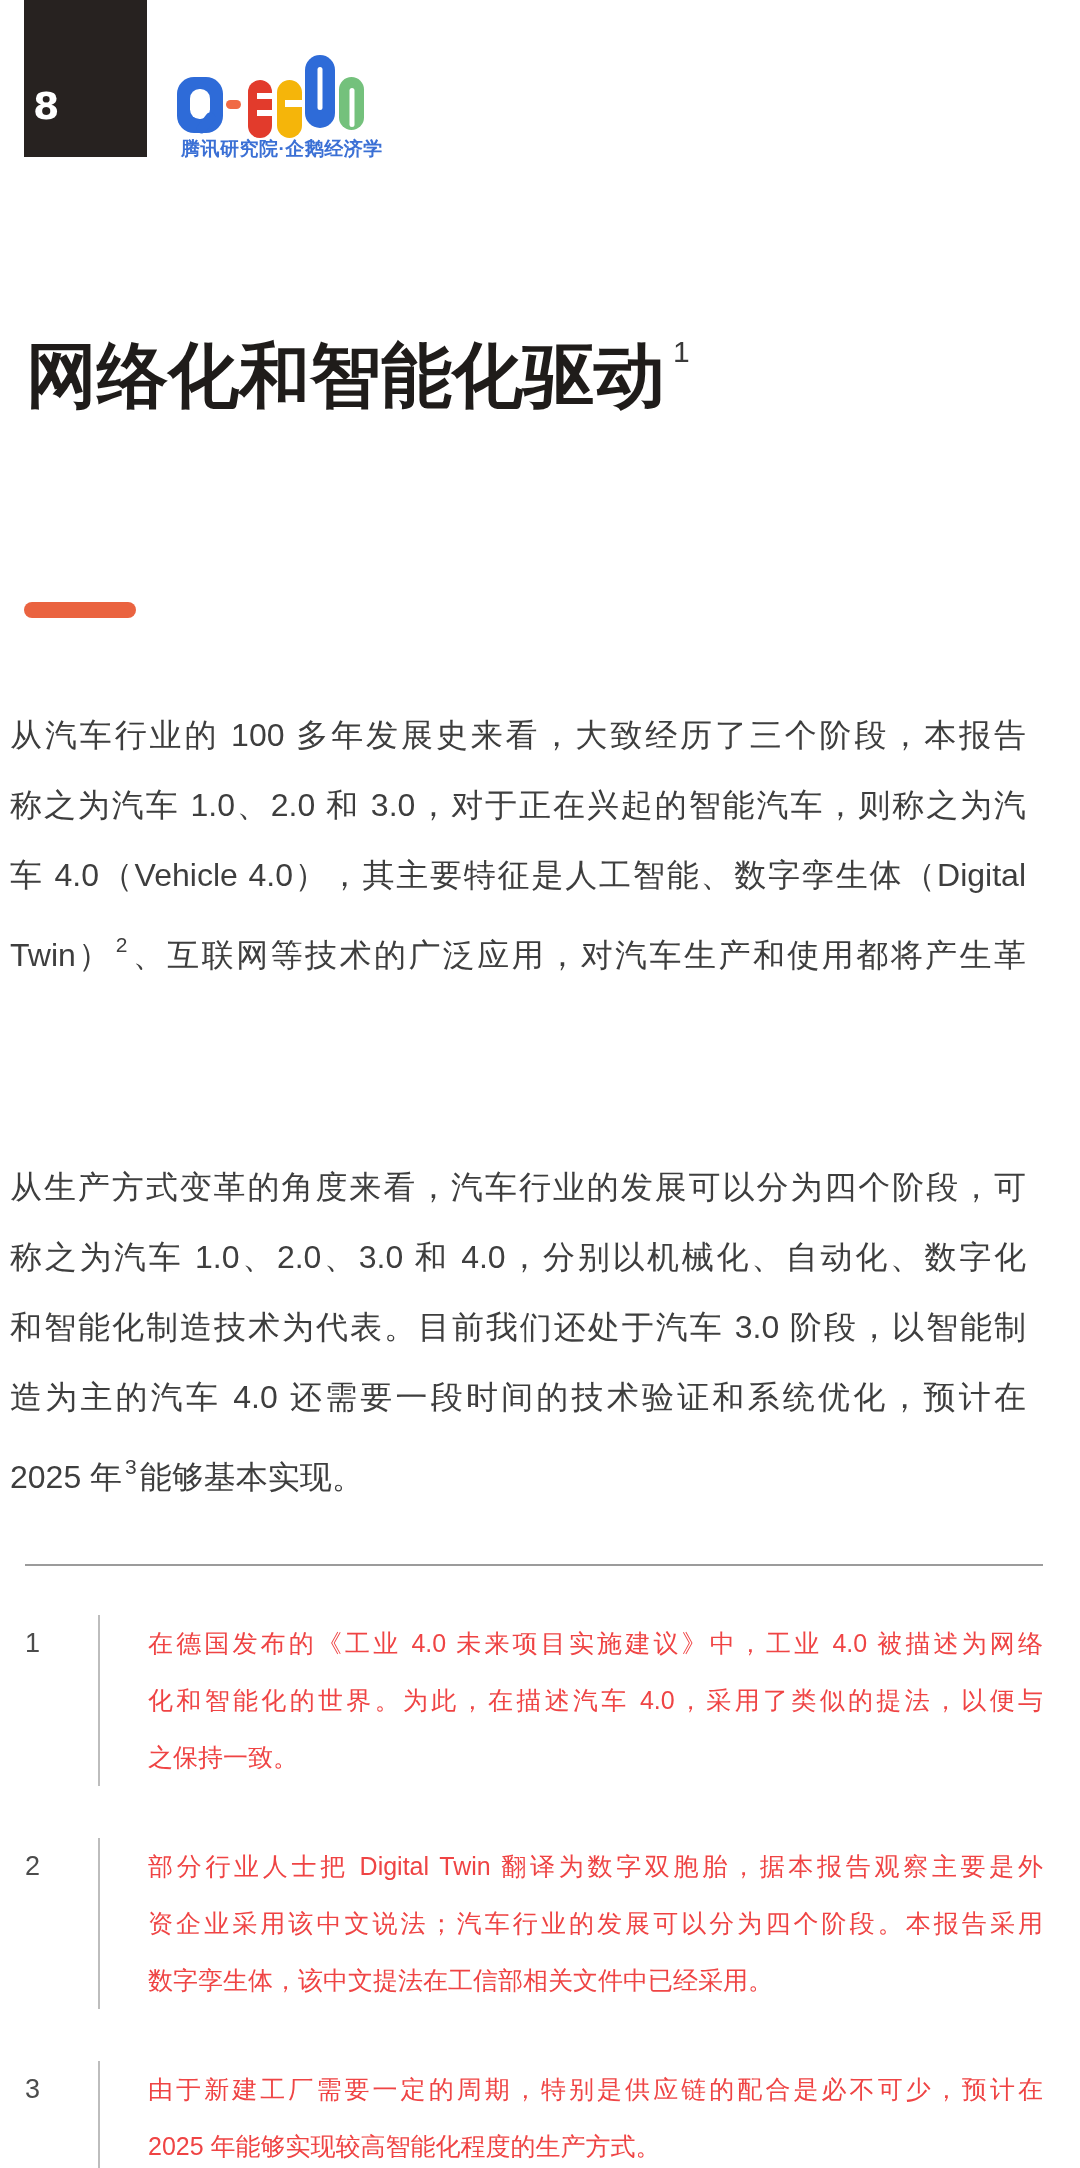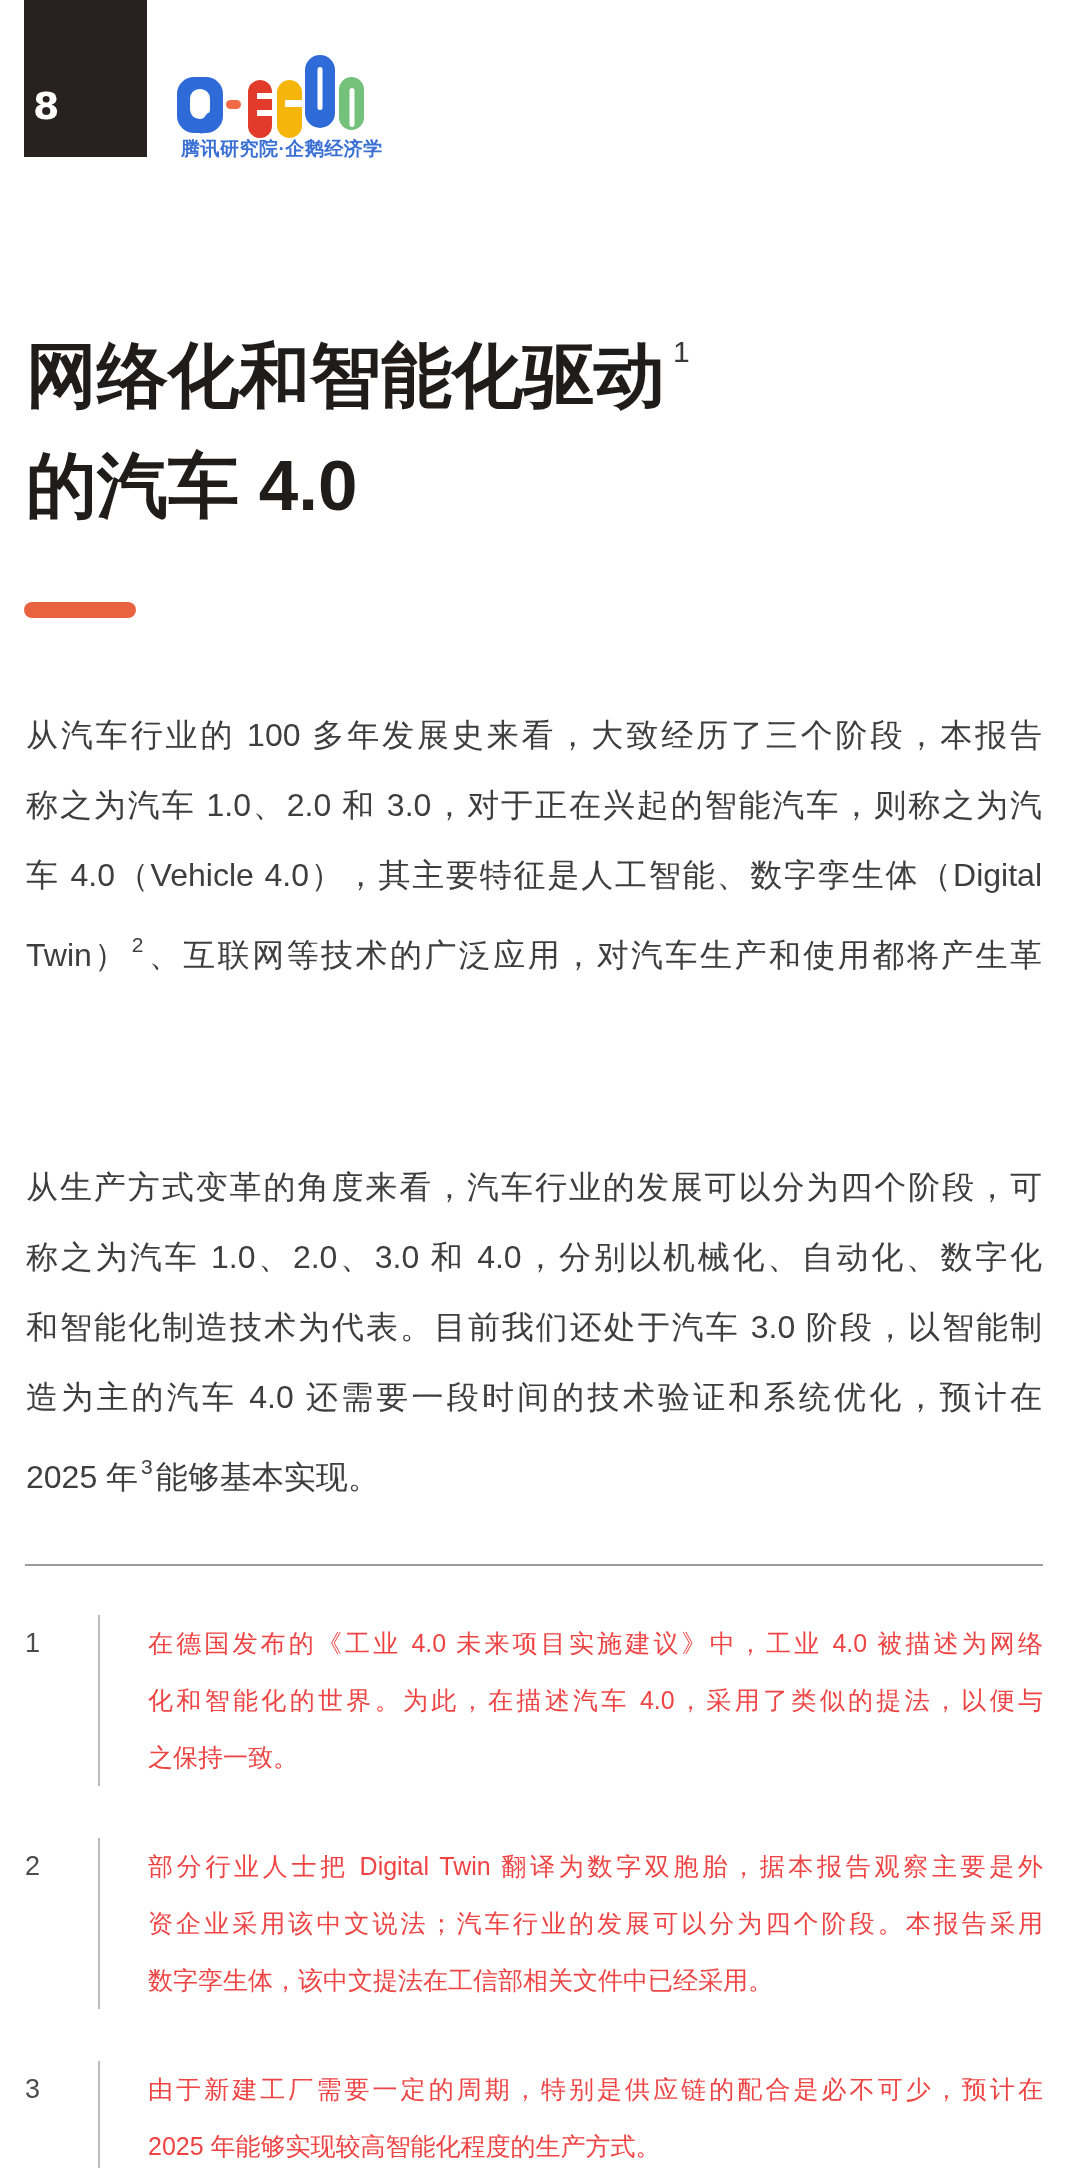--- a/index.html
+++ b/index.html
@@ -39,21 +39,21 @@
     vertical-align:38px; margin-left:8px; letter-spacing:0;
   }
 
   .accent-bar {
     position:absolute; left:24px; top:602px; width:112px; height:16px;
     border-radius:8px; background:#ea6340;
   }
 
   
   .para {
-    position:absolute; left:26px; width:1016px;
+    position:absolute; left:10px; width:1016px;
     color:#3e3e3e; font-size:32px; line-height:70px; font-weight:400;
   }
   .para-1 { top:700px; }
   .para-2 { top:1152px; }
   .bl { text-align:justify; text-align-last:justify; white-space:normal; }
   .bl.last { text-align-last:left; }
   .bsup { font-size:21px; vertical-align:14px; margin:0 3px; }
 
   
   .divider {
@@ -112,21 +112,20 @@
       <g>
         <rect x="165" y="22" width="25" height="53" rx="12.5" fill="#74c17c"></rect>
         <rect x="175.5" y="33" width="5" height="39" rx="2.5" fill="#ffffff"></rect>
       </g>
     </svg>
     <div class="tagline">腾讯研究院·企鹅经济学</div>
   </div>
 
   <h1 class="title">
     <span class="tline"><span>网络化和智能化驱动</span><sup>1</sup></span>
-    <span class="tline">的汽车 4.0</span>
   </h1>
 
   <div class="accent-bar"></div>
 
   <div class="para para-1">
     <div class="bl">从汽车行业的 100 多年发展史来看，大致经历了三个阶段，本报告</div>
     <div class="bl">称之为汽车 1.0、2.0 和 3.0，对于正在兴起的智能汽车，则称之为汽</div>
     <div class="bl">车 4.0（Vehicle 4.0），其主要特征是人工智能、数字孪生体（Digital</div>
     <div class="bl"><span>Twin）</span><sup class="bsup">2</sup><span>、互联网等技术的广泛应用，对汽车生产和使用都将产生革</span></div>
   </div>

